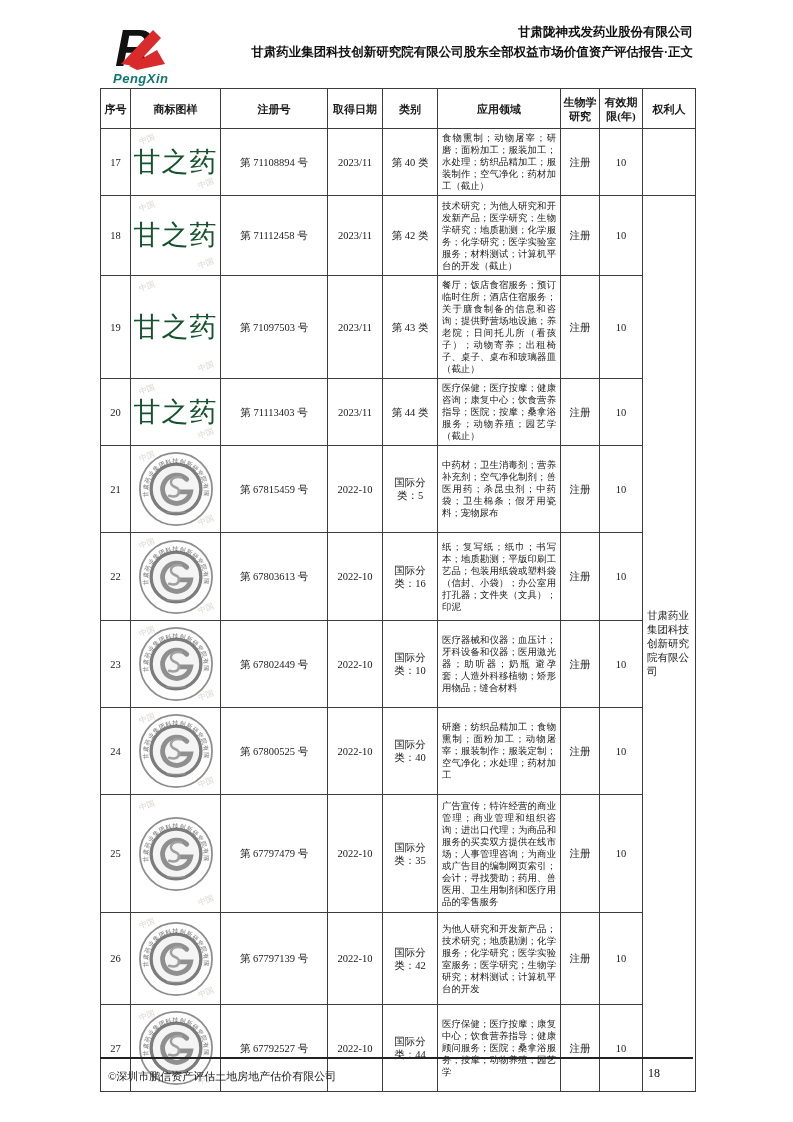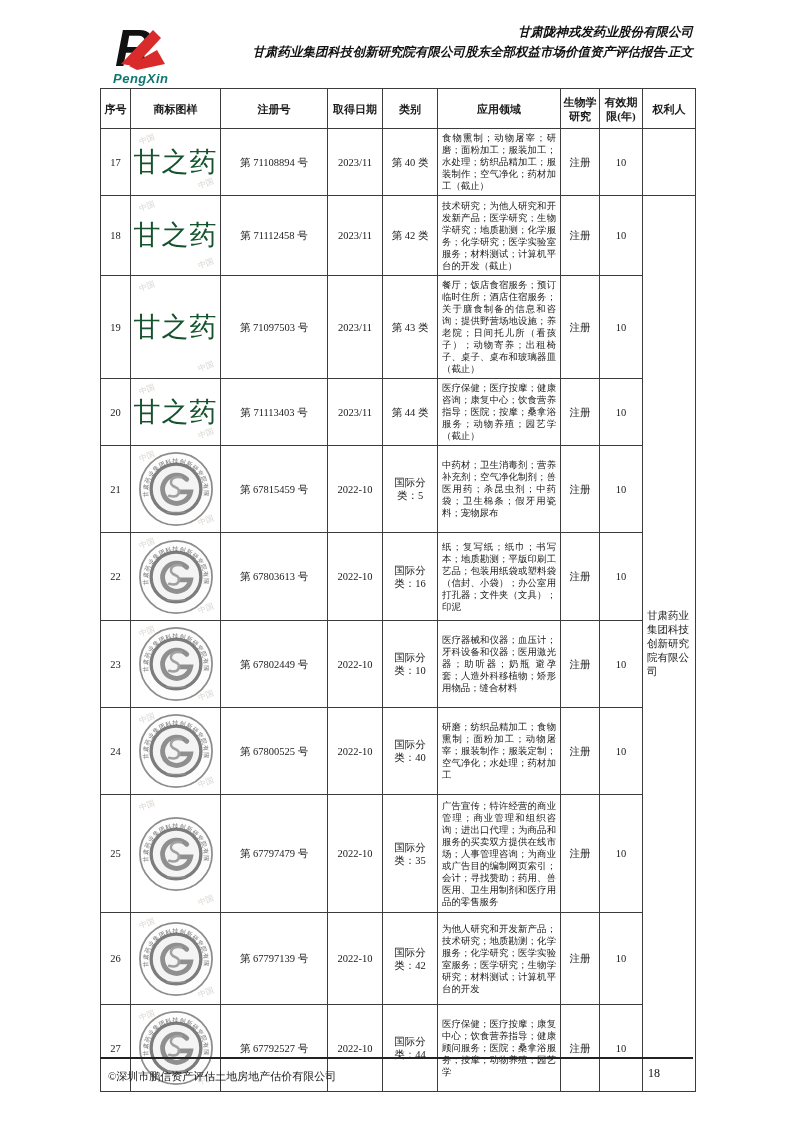--- a/index.html
+++ b/index.html
@@ -8,21 +8,21 @@
     position:relative; width:793px; height:1122px; background:#ffffff;
     font-family:"Liberation Serif","DejaVu Serif",serif; color:#1a1a1a; overflow:hidden;
   }
   
   .hdr { position:absolute; top:18px; left:100px; width:593px; height:70px; }
   .logo { position:absolute; left:13px; top:2px; width:88px; height:66px; }
   .logo-word {
     position:absolute; left:0; bottom:0; font-family:"Liberation Sans",sans-serif;
     font-weight:bold; font-style:italic; font-size:13px; letter-spacing:.5px; color:#0f766e;
   }
-  .hdr-titles { position:absolute; right:0; top:4px; text-align:right; width:480px;font-style:italic; }
+  .hdr-titles { position:absolute; right:0; top:4px; text-align:right; width:480px; }
   .hdr-titles div {
     font-size:12.5px; font-weight:bold; line-height:20px; color:#111;
     font-family:"Liberation Serif","DejaVu Serif",serif;
   }
   .rule-top { position:absolute; top:91px; left:100px; width:593px; height:2.5px; background:#151515; }
   
   .table-wrap { position:absolute; top:88px; left:100px; width:595px; }
   table { border-collapse:collapse; width:595px; table-layout:fixed; }
   th, td { border:1px solid #3c3c3c; vertical-align:middle; }
   table { border:1.5px solid #2b2b2b; }

